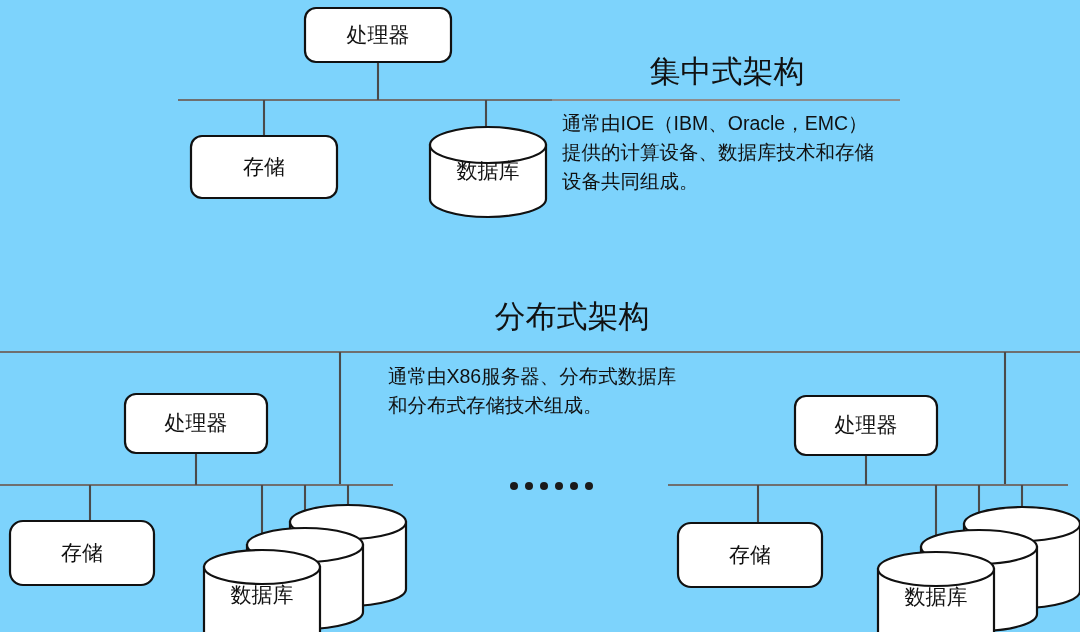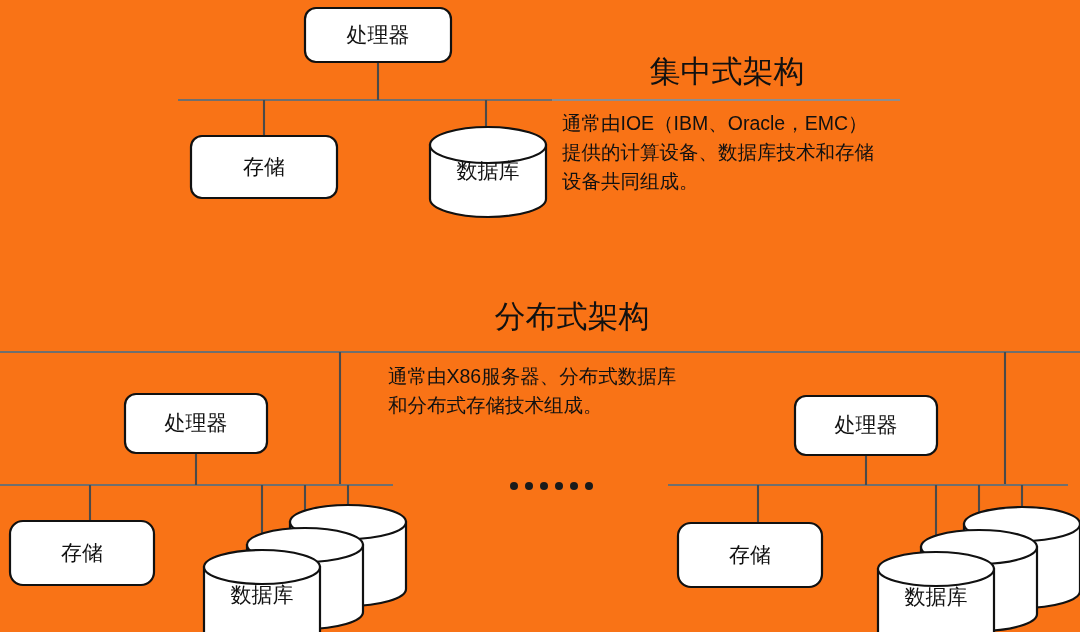--- a/index.html
+++ b/index.html
@@ -7,21 +7,21 @@
     padding: 0;
     background: #ffffff;
   }
   body {
     font-family: "Liberation Sans", "DejaVu Sans", sans-serif;
   }
   #canvas {
     position: relative;
     width: 1080px;
     height: 632px;
-    background: #f97316;
+    background: #7dd3fc;
     overflow: hidden;
   }
   #canvas svg {
     position: absolute;
     top: 0;
     left: 0;
   }
   .node-label {
     font-family: "Liberation Sans", "DejaVu Sans", sans-serif;
     font-size: 21px;

